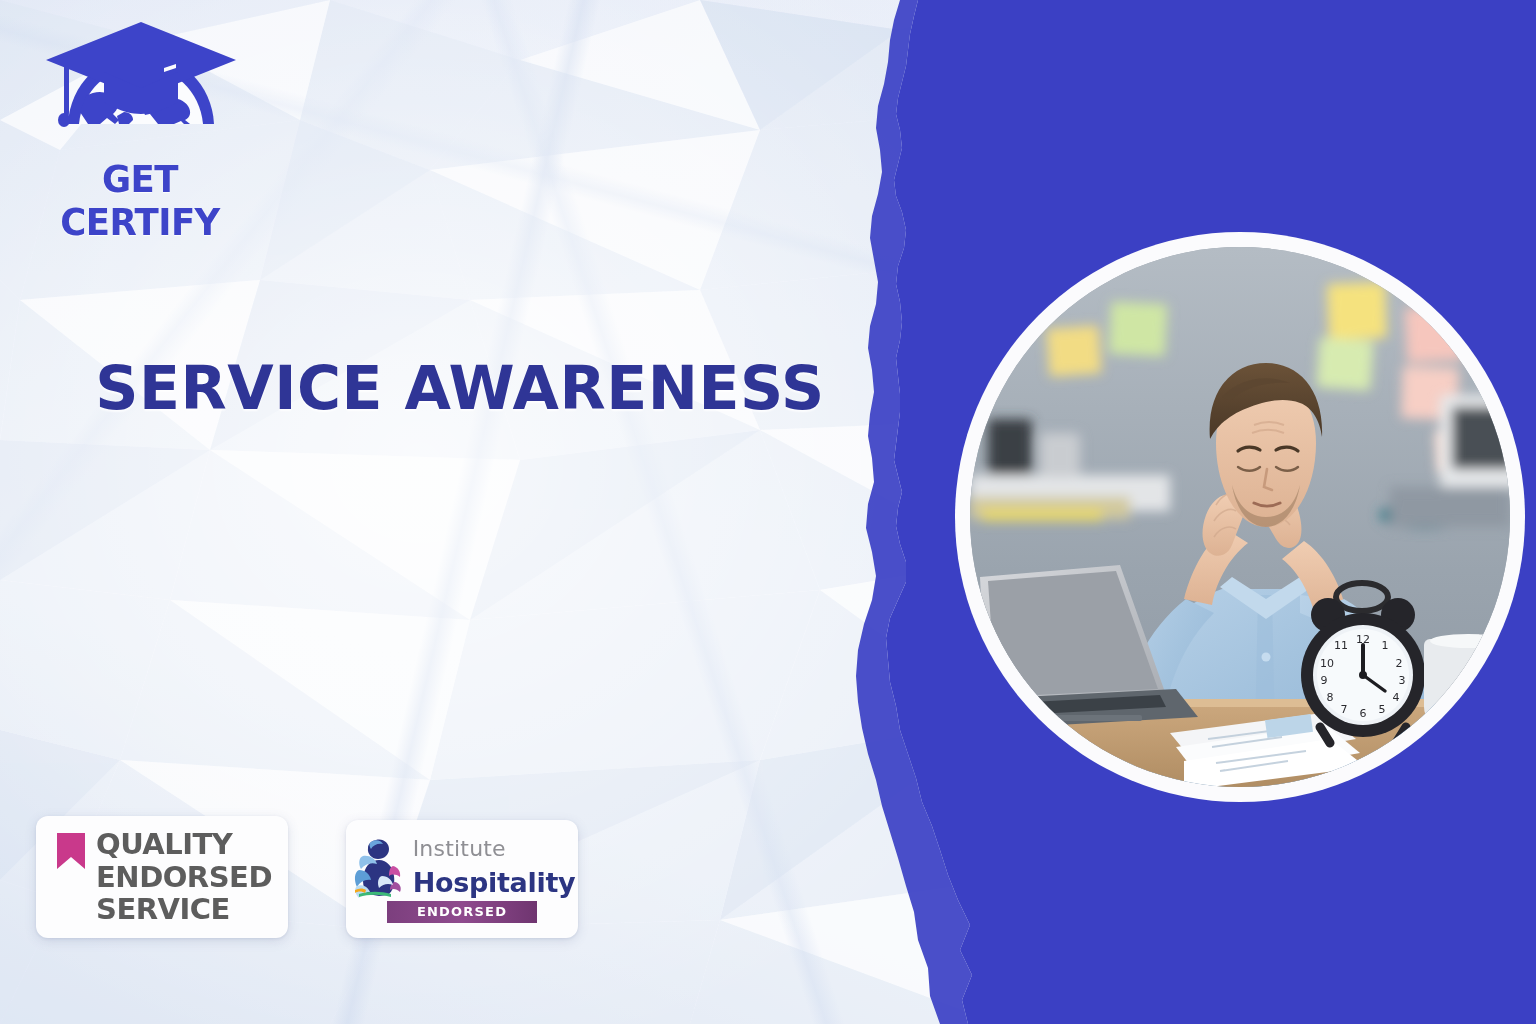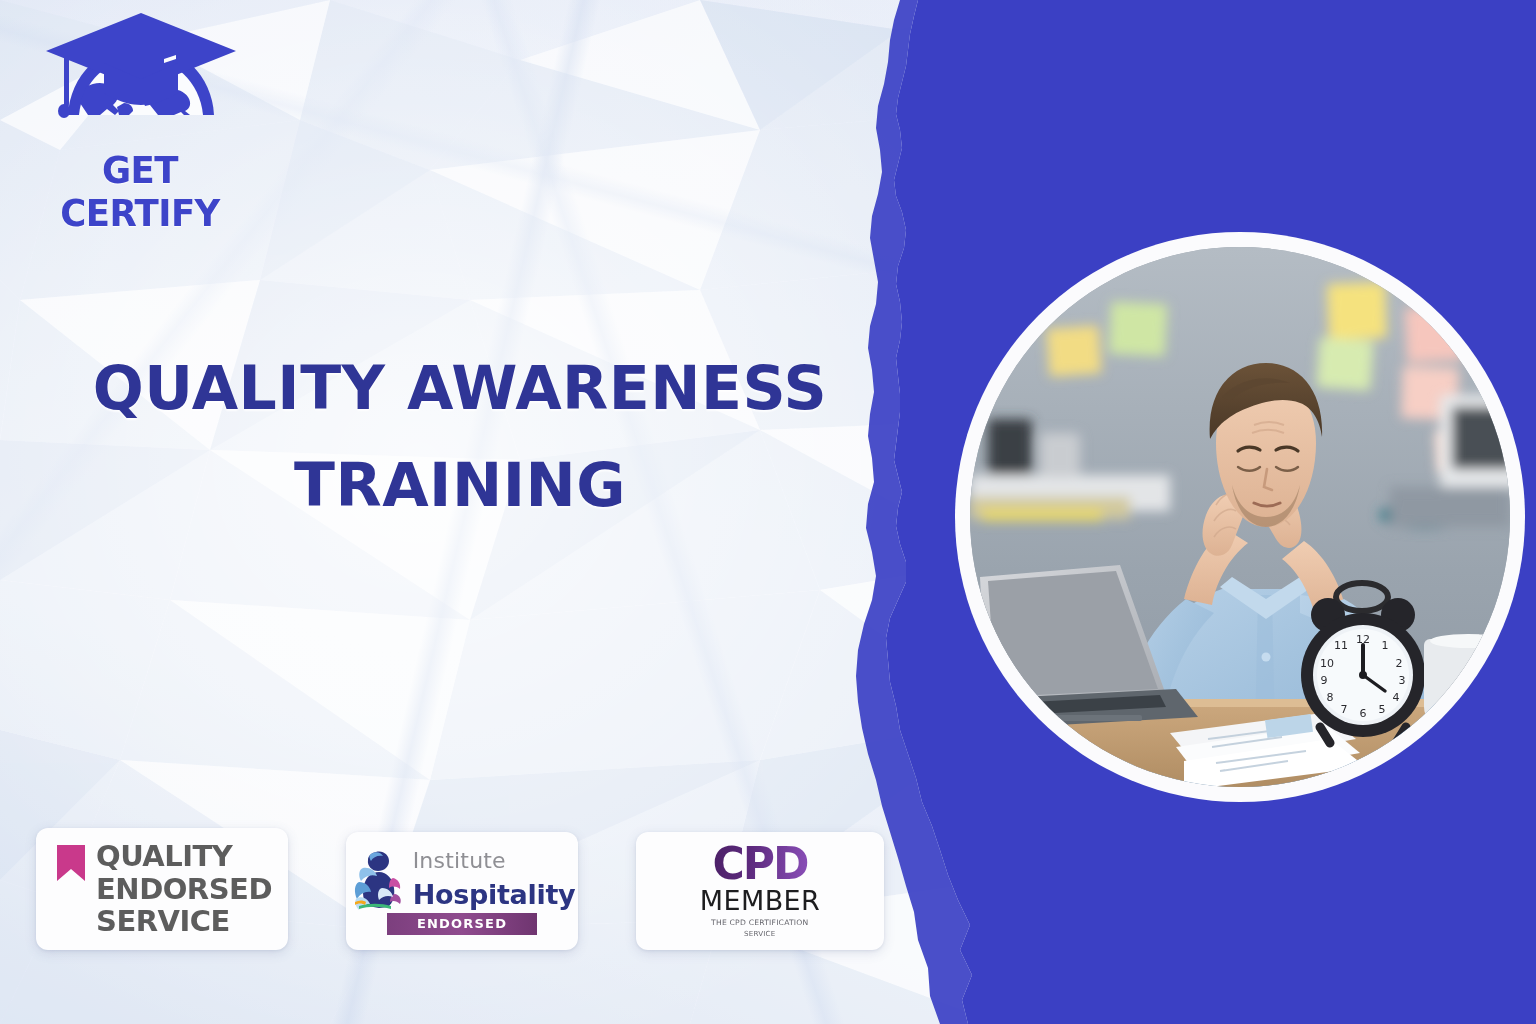--- a/index.html
+++ b/index.html
@@ -49,21 +49,21 @@
 
   
   .blue-panel {
     position:absolute; left:0; top:0;
     width:1536px; height:1024px;
   }
   .blue-panel svg { display:block; width:1536px; height:1024px; }
 
   
   .logo {
-    position:absolute; left:20px; top:11px;
+    position:absolute; left:20px; top:20px;
     width:240px; height:192px;
   }
   .logo-mark { position:absolute; left:16px; top:0; width:210px; height:140px; }
   .logo-mark svg { display:block; width:100%; height:100%; }
   .logo-text {
     position:absolute; left:0; top:138px; width:240px;
     text-align:center;
     font-family:"DejaVu Sans", sans-serif;
     font-weight:700;
     font-size:37px;
@@ -85,21 +85,21 @@
     font-size:60px;
     line-height:1.62;
     letter-spacing:.5px;
     text-shadow:0 2px 2px rgba(255,255,255,.85);
   }
   .headline .l2 { display:block; }
 
   
   .badges {
     position:absolute;
-    left:36px; bottom:74px;
+    left:36px; bottom:86px;
     display:flex;
     gap:58px;
     align-items:flex-end;
   }
   .badge-card {
     background:#fdfdfe;
     border-radius:12px;
     box-shadow:0 3px 12px rgba(80,95,140,.16), 0 1px 3px rgba(80,95,140,.12);
     display:flex; align-items:center; justify-content:center;
     position:relative;
@@ -318,22 +318,21 @@
         <path fill="#3d44c9" d="M28,46 L33,46 L33,92 C33,100 30,104 26,104 L22,104 C27,104 28,100 28,92 Z"></path>
         <path fill="#3d44c9" d="M22,100 a6,7 0 1,0 12,0 a6,7 0 1,0 -12,0"></path>
 
         <path fill="#fbfcfe" d="M128,48 L140,44 L140,48 L128,52 Z"></path>
       </svg>
     </div>
     <div class="logo-text">GET CERTIFY</div>
   </div>
 
   <h1 class="headline">
-    <span>QUALITY AWARENESS</span>
-    <span class="l2">TRAINING</span>
+    <span>SERVICE AWARENESS</span>
   </h1>
 
   <div class="badges">
 
     <div class="badge-card card-qls">
       <div class="qls-inner">
         <span class="qls-bookmark">
           <svg viewBox="0 0 30 38">
             <path fill="#c9398b" d="M1,1 H29 V37 L15,25 L1,37 Z"></path>
           </svg>
@@ -368,30 +367,20 @@
           </span>
           <span class="ioh-words">
             <span class="ioh-institute">Institute</span>
             <span class="ioh-hospitality">Hospitality</span>
           </span>
         </div>
         <div class="ioh-endorsed">ENDORSED</div>
       </div>
     </div>
 
-    <div class="badge-card card-cpd">
-      <div class="cpd-inner">
-        <span class="cpd-logo">CPD</span>
-        <span class="cpd-member">MEMBER</span>
-        <span class="cpd-fine">
-          <span>THE CPD CERTIFICATION</span>
-          <span class="l2">SERVICE</span>
-        </span>
-      </div>
-    </div>
 
   </div>
 
   <div class="photo-ring">
     <div class="photo-clip">
       <svg viewBox="0 0 540 540" preserveAspectRatio="xMidYMid slice">
         <defs>
           <linearGradient id="wall" x1="0" y1="0" x2="0" y2="1">
             <stop offset="0%" stop-color="#b4bcc4"></stop>
             <stop offset="60%" stop-color="#9aa4ae"></stop>

